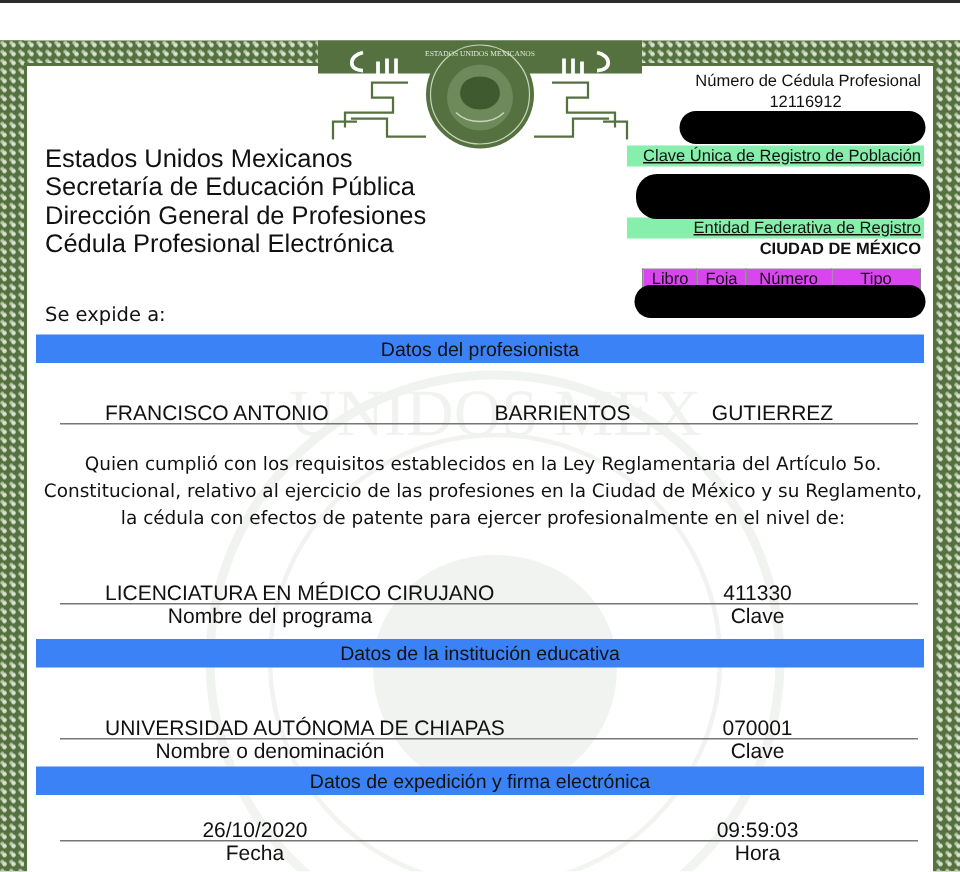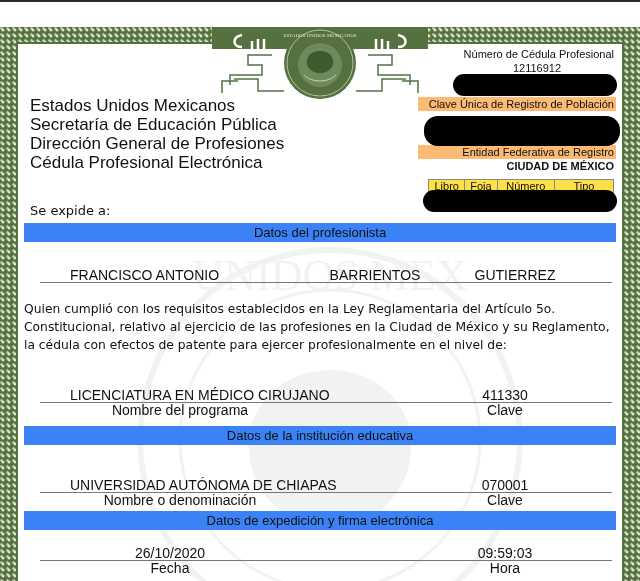--- a/index.html
+++ b/index.html
@@ -54,41 +54,42 @@
       font-size: 17px; line-height: 19px; color: #111;
     }
     .expide {
       position: absolute; left: 30px; top: 203px;
       font-family: "DejaVu Sans", sans-serif; font-size: 13px; color: #111;
     }
 
     .right-block { position: absolute; left: 418px; top: 45px; width: 198px; font-size: 11px; }
     .rb-label { text-align: right; padding-right: 2px; height: 14px; line-height: 14px; }
     .rb-value { text-align: center; height: 14px; line-height: 14px; padding-left: 40px; }
-    .rb-gray { background: #fdba74; }
+    .rb-gray { background: #86efac; text-decoration: underline; }
     .redact {
       position: absolute; background: #000; border-radius: 14px;
     }
     .bold { font-weight: bold; }
 
     .reg-table { position: absolute; left: 428px; top: 179px; width: 186px; border-collapse: collapse; font-size: 11px; }
-    .reg-table td { border: 1px solid #888; background: #fde047; text-align: center; height: 13px; padding: 0; line-height: 13px; margin-top: 40px; }
+    .reg-table td { border: 1px solid #888; background: #d946ef; text-align: center; height: 13px; padding: 0; line-height: 13px; margin-top: 40px; }
 
     .section-bar {
       position: absolute; left: 24px; width: 592px; height: 19px;
       background: #3b82f6; text-align: center; font-size: 13px; line-height: 19px; color: #111;
     }
 
     .field-row { position: absolute; left: 40px; width: 572px; }
     .field-row .vals, .field-row .labs { position: relative; height: 12px; font-size: 14px; line-height: 12px; }
     .field-row .rule { height: 1px; background: #777; margin: 1px 0; }
     .cell { position: absolute; text-align: center; white-space: nowrap; }
 
     .paragraph {
       position: absolute; left: 24px; top: 300px; width: 596px;
+      text-align: center;
       font-family: "DejaVu Sans", sans-serif; font-size: 12.3px; line-height: 18px; color: #111;
     }
   </style>
 </head>
 <body>
 
 <div class="top-gap"></div>
 
 <div class="border-top"></div>
 <div class="border-left"></div>

